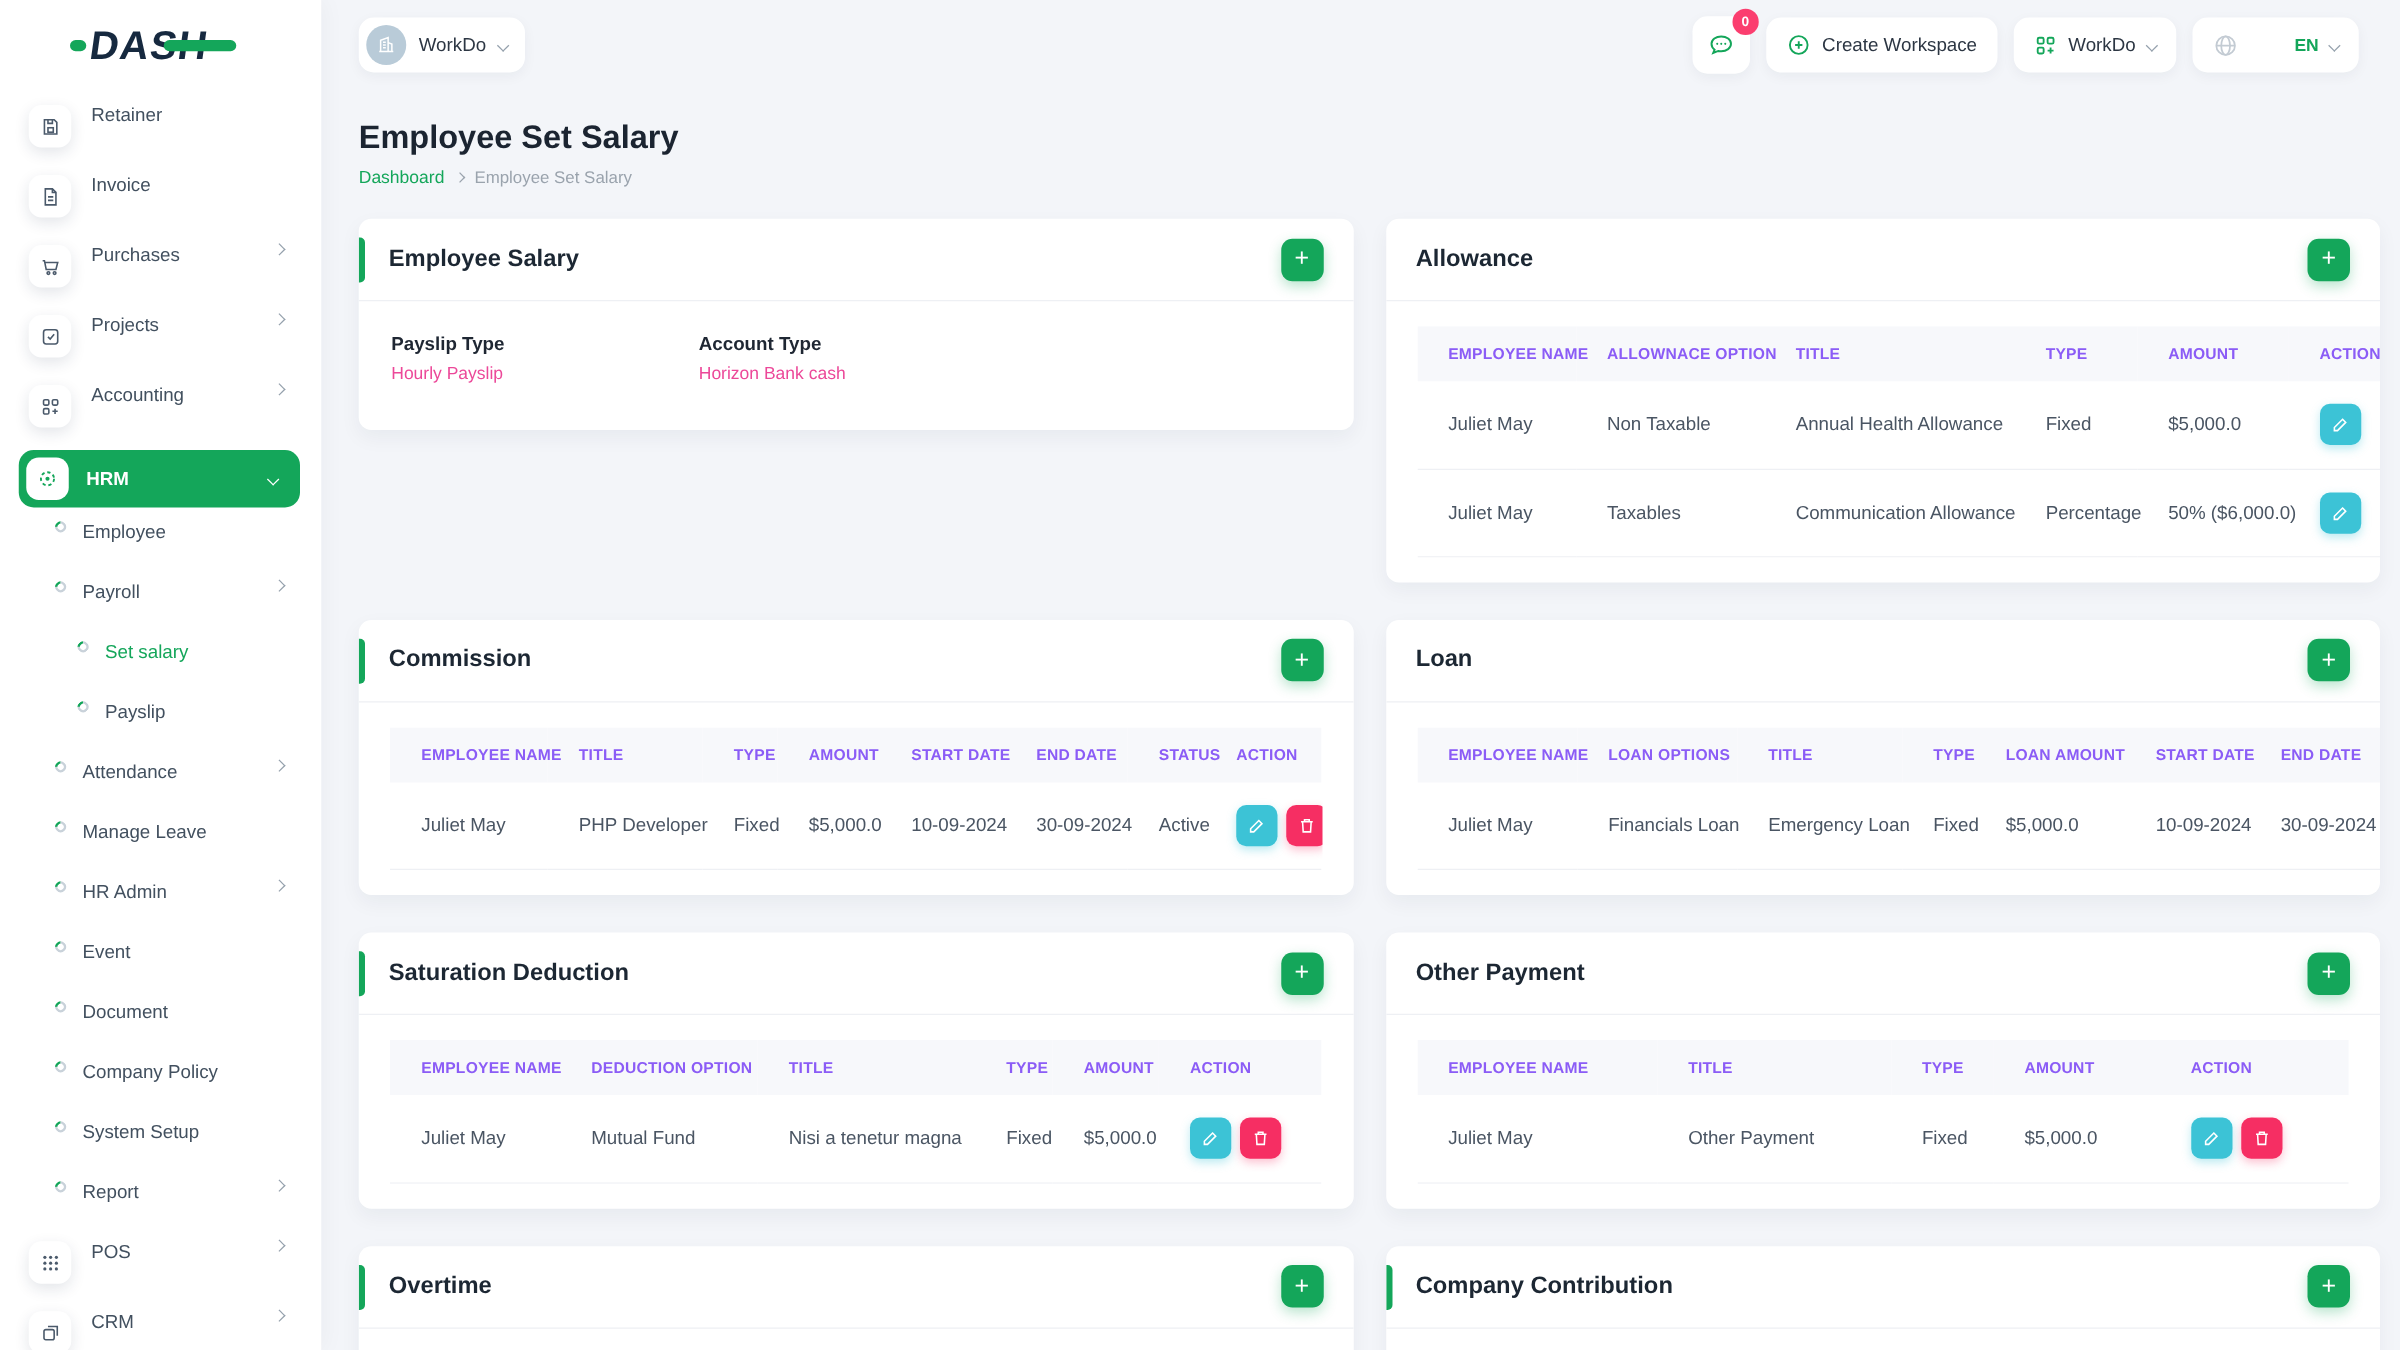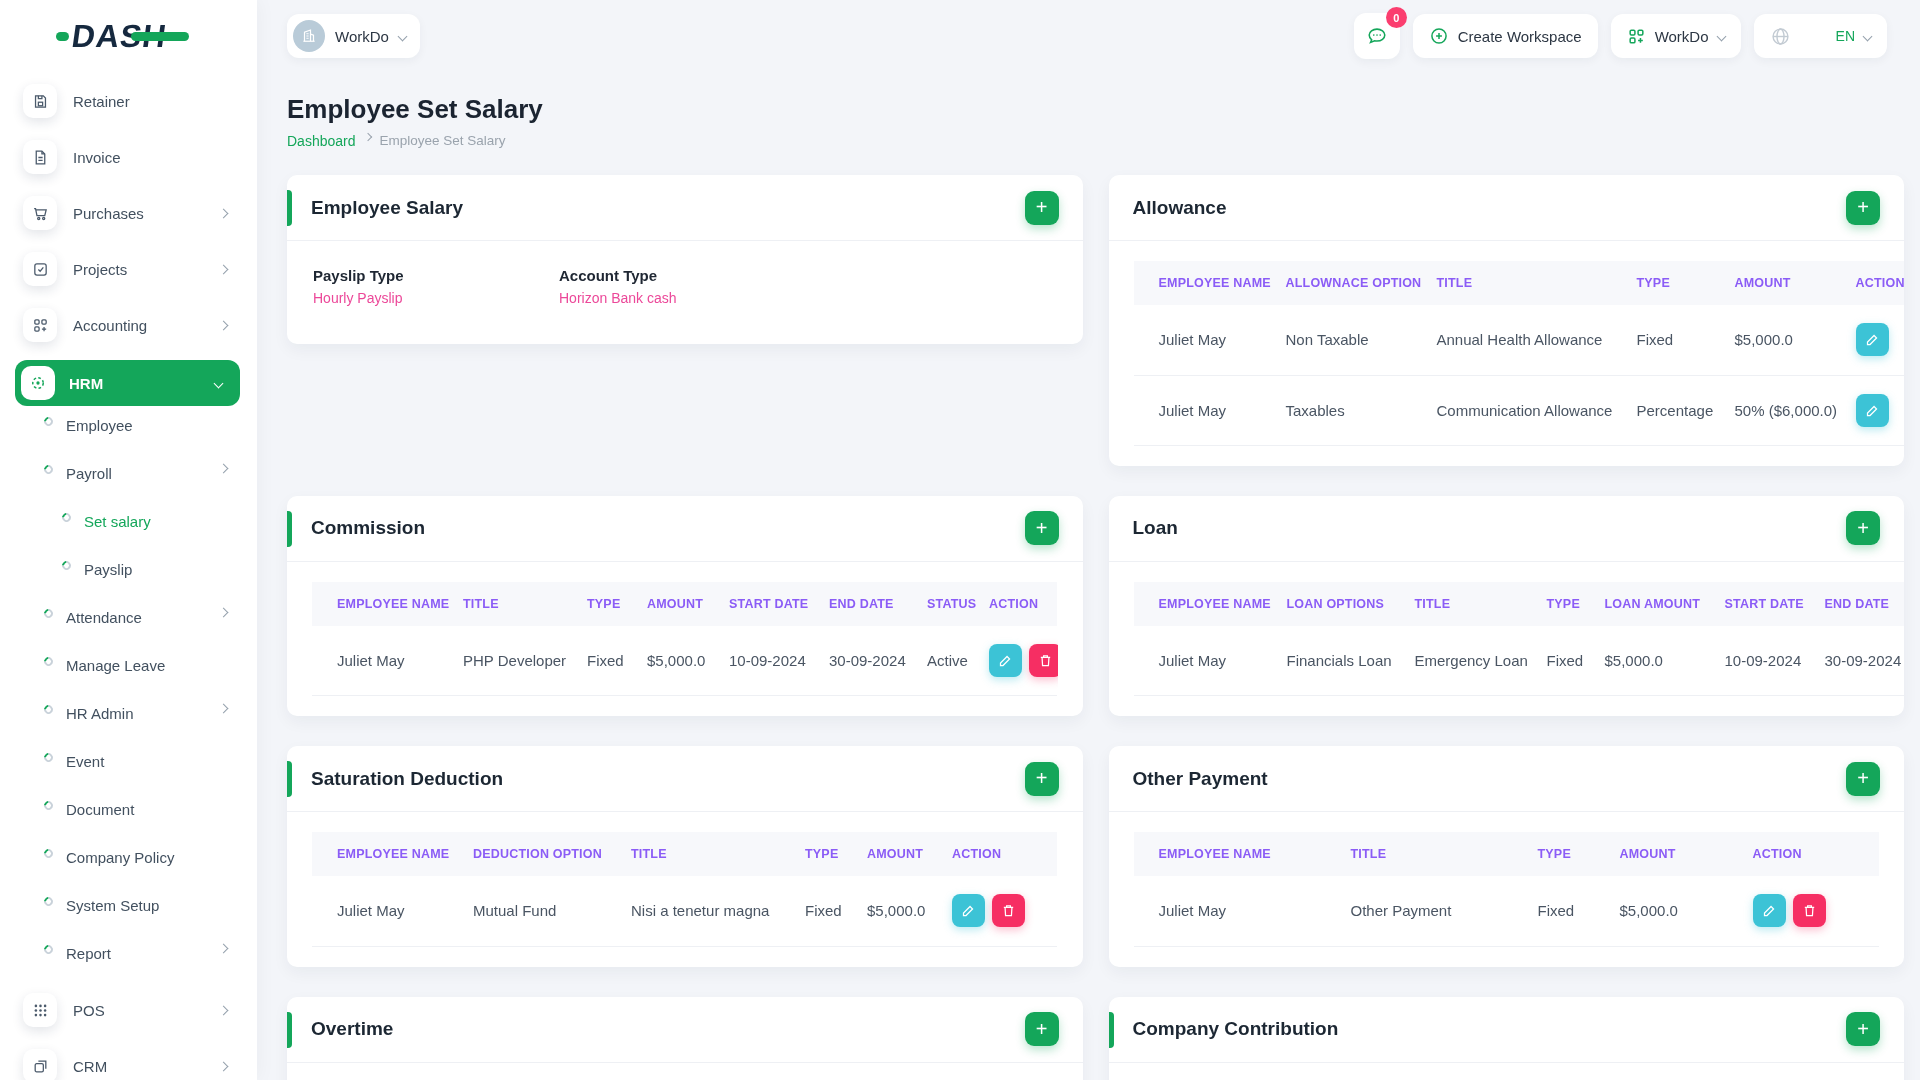--- a/index.html
+++ b/index.html
@@ -17,21 +17,21 @@
   button{border:none;cursor:pointer;background:none;}
   .app{display:flex;width:1920px;height:1080px;}
 
   
   .sidebar{width:257px;flex-shrink:0;background:#fff;height:1080px;overflow:hidden;box-shadow:2px 0 18px rgba(20,30,60,.04);}
   .logo{height:72px;display:flex;align-items:center;padding-left:56px;cursor:pointer;}
   .logo-dot{width:13px;height:9px;border-radius:5px;background:var(--green);margin-right:3px;}
   .logo-text{font-size:32px;font-weight:800;color:#16293f;letter-spacing:1px;transform:skewX(-8deg);}
   .logo-bar{width:58px;height:9px;border-radius:5px;background:var(--green);margin-left:-36px;position:relative;z-index:2;}
   .nav{padding:12px 0 0 23px;}
-  .item{display:flex;align-items:center;height:34px;margin-bottom:22px;padding-right:30px;cursor:pointer;}
+  .item{display:flex;align-items:flex-start;height:34px;margin-bottom:22px;padding-right:30px;cursor:pointer;}
   .icon-box{width:34px;height:34px;border-radius:10px;background:#fff;box-shadow:0 4px 12px rgba(25,39,72,.12);display:flex;align-items:center;justify-content:center;margin-right:16px;color:#4b5a6b;flex-shrink:0;}
   .item-label{font-size:15px;color:var(--txt-side);}
   .chev{display:inline-block;width:7px;height:7px;border-right:1.8px solid #94a0ac;border-bottom:1.8px solid #94a0ac;}
   .chev.r{transform:rotate(-45deg);}
   .chev.d{transform:rotate(45deg);}
   .chev.white{border-color:#fff;}
   .ml-auto{margin-left:auto;}
   .hrm-pill{display:flex;align-items:center;height:46px;margin:-4px 17px 11px -8px;background:var(--green);border-radius:12px;padding:0 18px 0 6px;cursor:pointer;}
   .hrm-pill .icon-box{box-shadow:none;margin-right:14px;color:var(--green);}
   .hrm-pill .item-label{color:#fff;font-weight:700;}
@@ -45,26 +45,26 @@
   
   .main{flex:1;overflow:hidden;}
   .topbar{height:72px;display:flex;align-items:center;padding:0 33px 0 30px;}
   .ws-pill{height:44px;border-radius:12px;background:#fff;box-shadow:0 3px 10px rgba(20,30,60,.05);display:flex;align-items:center;gap:10px;padding:0 14px 0 6px;cursor:pointer;}
   .avatar{width:32px;height:32px;border-radius:50%;background:#b9cbd8;display:flex;align-items:center;justify-content:center;}
   .pill-label{font-size:15px;font-weight:500;color:#2c3643;}
   .top-right{margin-left:auto;display:flex;align-items:center;gap:13px;}
   .icon-btn{width:46px;height:46px;border-radius:12px;background:#fff;box-shadow:0 3px 10px rgba(20,30,60,.05);position:relative;display:flex;align-items:center;justify-content:center;}
   .badge{position:absolute;top:-6px;right:-7px;min-width:21px;height:21px;padding:0 5px;border-radius:11px;background:var(--badge);color:#fff;font-size:11px;font-weight:700;display:flex;align-items:center;justify-content:center;}
   .pill-btn{height:44px;border-radius:12px;background:#fff;box-shadow:0 3px 10px rgba(20,30,60,.05);display:flex;align-items:center;gap:9px;padding:0 16px;font-size:15px;font-weight:500;color:#2c3643;cursor:pointer;}
-  .lang-label{color:var(--green);font-weight:400;font-size:14px;padding-left:36px;}
+  .lang-label{color:var(--green);font-weight:700;font-size:14px;padding-left:36px;}
 
   
   .page{padding:0 16px 0 30px;}
   .page-title{margin-top:22px;font-size:26px;font-weight:600;color:#1b2431;}
-  .breadcrumb{margin-top:8px;display:flex;gap:9px;font-size:14px;}
+  .breadcrumb{margin-top:8px;display:flex;align-items:center;gap:9px;font-size:14px;}
   .bc-home{color:var(--green);cursor:pointer;}
   .bc-sep{width:6px;height:6px;border-right:1.6px solid #9aa3ad;border-bottom:1.6px solid #9aa3ad;transform:rotate(-45deg);margin-top:1px;}
   .bc-cur{color:#9aa3ad;font-size:13.5px;}
 
   .grid{display:grid;grid-template-columns:1fr 1fr;column-gap:26px;row-gap:30px;margin-top:26px;align-items:start;}
   .card{background:#fff;border-radius:10px;box-shadow:0 6px 16px rgba(20,30,60,.05);overflow:hidden;position:relative;}
   .card.accent::before{content:"";position:absolute;left:0;top:15px;width:5px;height:36px;background:var(--green);border-radius:0 4px 4px 0;}
   .card-header{display:flex;align-items:center;justify-content:space-between;height:66px;padding:0 24px;border-bottom:1px solid var(--line);}
   .card-title{font-size:19px;font-weight:600;color:var(--txt-dark);}
   .btn-add{width:34px;height:34px;border-radius:9px;background:var(--green);color:#fff;font-size:20px;font-weight:400;display:flex;align-items:center;justify-content:center;box-shadow:0 4px 10px rgba(20,166,90,.3);}

